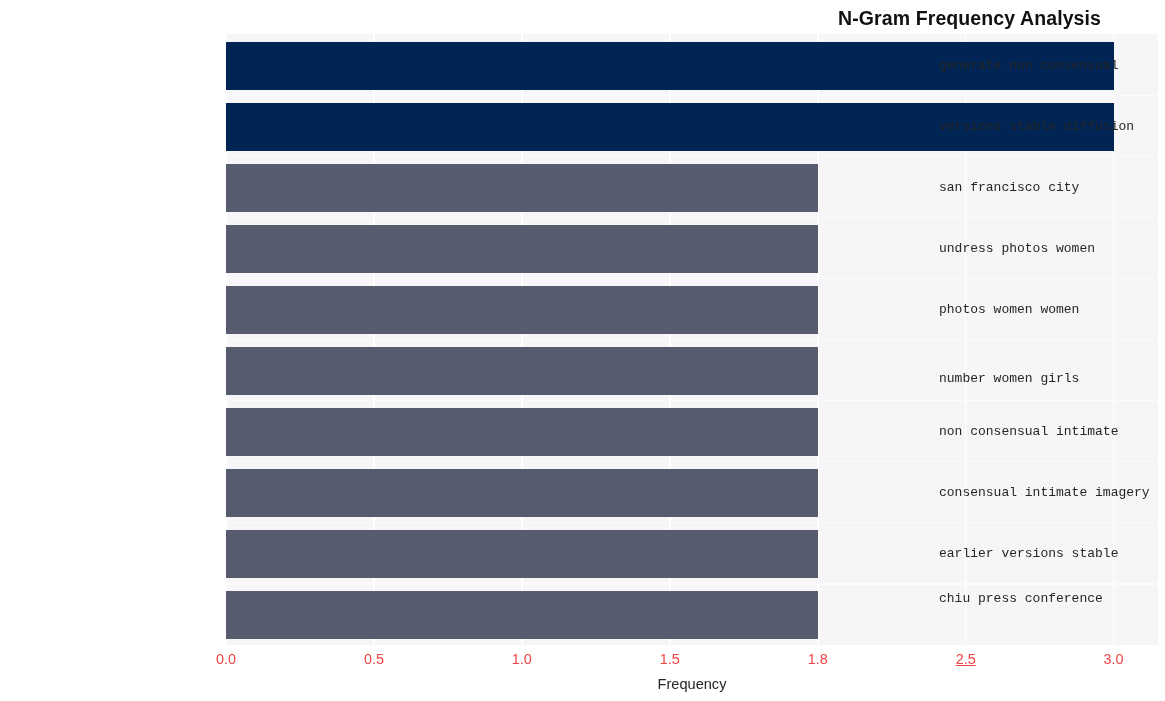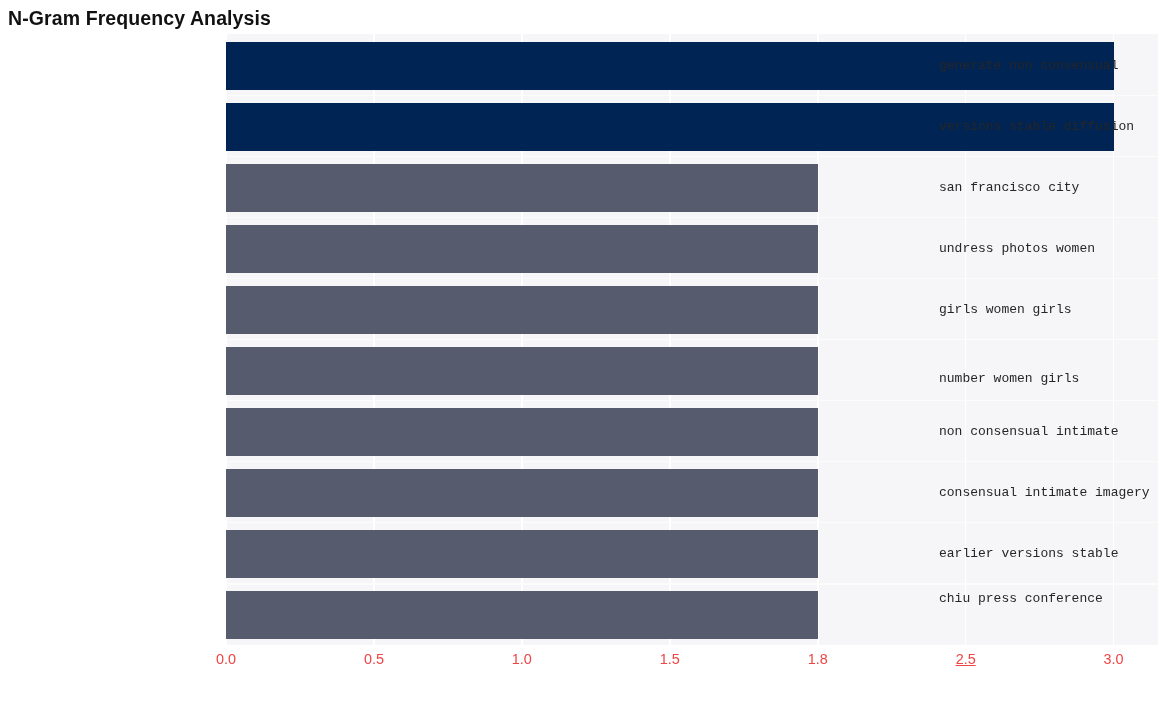--- a/index.html
+++ b/index.html
@@ -18,24 +18,24 @@
   #figure {
     position: relative;
     width: 1165px;
     height: 701px;
     background: #ffffff;
   }
 
   
   #chart-title {
     position: absolute;
-    left: 8px;
+    left: 0;
     top: 6px;
     width: 1101px;
-    text-align: left;
+    text-align: right;
     font-size: 19.5px;
     font-weight: bold;
     color: #111111;
     letter-spacing: 0.1px;
     line-height: 24px;
     white-space: nowrap;
   }
 
   
   #plot-area {
@@ -144,31 +144,32 @@
         <div class="bar" title="earlier versions stable: 2" style="top: 496.35px; width: 591.746px; background: rgb(86, 92, 110);"></div>
         <div class="bar" title="chiu press conference: 2" style="top: 557.45px; width: 591.746px; background: rgb(86, 92, 110);"></div>
       </div>
   </div>
 
   <div id="ylabels-layer">
       <div class="ylabel" style="top: 56.55px;">generate non consensual</div>
       <div class="ylabel" style="top: 117.65px;">versions stable diffusion</div>
       <div class="ylabel" style="top: 178.75px;">san francisco city</div>
       <div class="ylabel" style="top: 239.85px;">undress photos women</div>
-      <div class="ylabel" style="top: 300.95px;">girls women girls</div>
+      <div class="ylabel" style="top: 300.95px;">photos women women</div>
       <div class="ylabel" style="top: 362.05px; margin-top: 8px;">number women girls</div>
       <div class="ylabel" style="top: 423.15px;">non consensual intimate</div>
       <div class="ylabel" style="top: 484.25px;">consensual intimate imagery</div>
       <div class="ylabel" style="top: 545.35px;">earlier versions stable</div>
       <div class="ylabel" style="top: 590px;">chiu press conference</div>
     </div>
   <div id="xticks-layer">
       <div class="xtick" style="left: 226px;">0.0</div>
       <div class="xtick" style="left: 373.937px;">0.5</div>
       <div class="xtick" style="left: 521.873px;">1.0</div>
       <div class="xtick" style="left: 669.81px;">1.5</div>
       <div class="xtick" style="left: 817.746px;">1.8</div>
       <div class="xtick" style="left: 965.683px; text-decoration: underline;">2.5</div>
       <div class="xtick" style="left: 1113.62px;">3.0</div>
     </div>
 
+  <div id="xaxis-label">Frequency</div>
 
 </div>
 
 </body></html>

